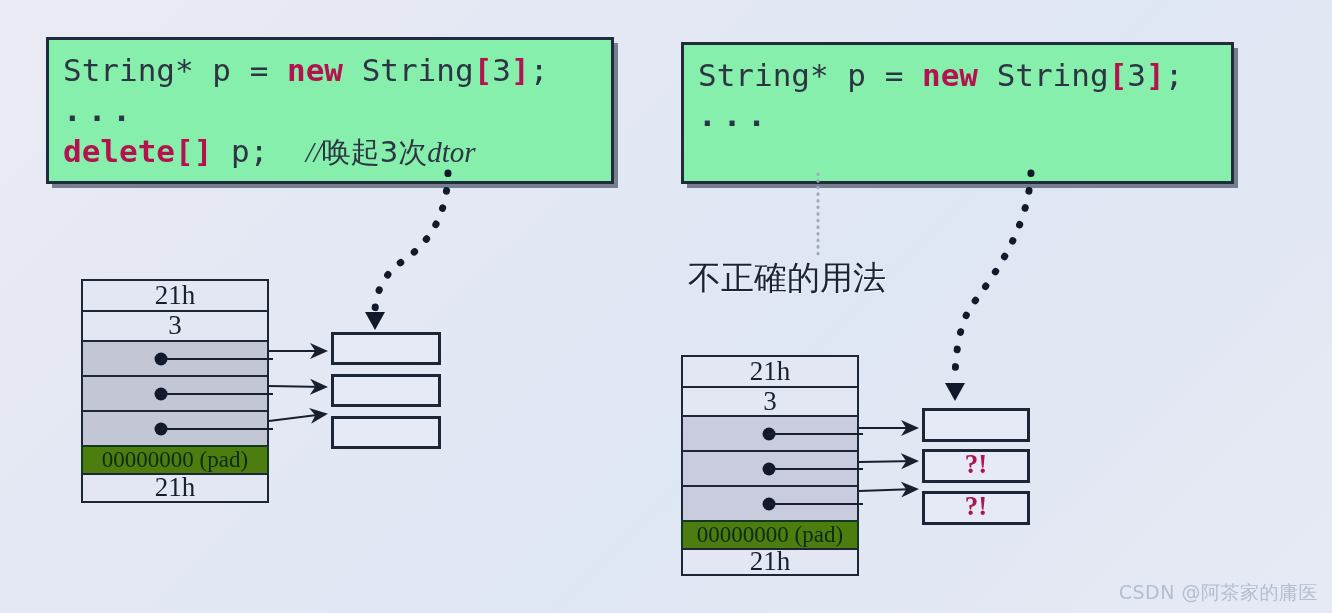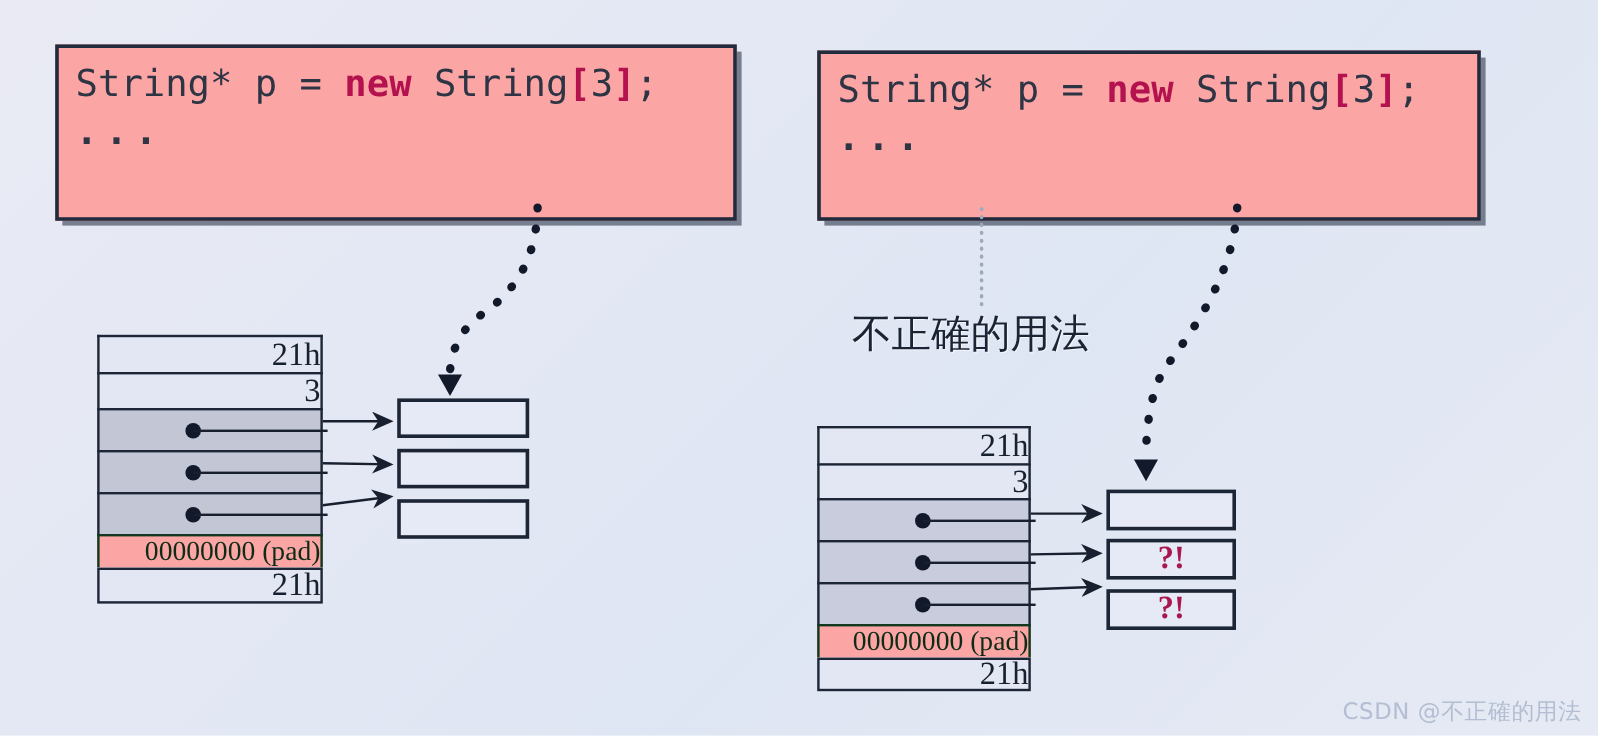--- a/index.html
+++ b/index.html
@@ -17,21 +17,21 @@
   #stage {
     position: absolute;
     left: 0; top: 0;
     width: 1332px;
     height: 613px;
   }
 
   
   .codebox {
     position: absolute;
-    background: #fca5a5;
+    background: #86efac;
     border: 3px solid #222b3d;
     box-shadow: 5px 5px 0 -1px rgba(30,40,60,.55);
     box-sizing: border-box;
     padding: 10px 14px 8px 14px;
     font-family: "DejaVu Sans Mono", "Liberation Mono", monospace;
   }
   .cline {
     white-space: pre;
     line-height: 1.30;
     color: #2d3444;
@@ -59,29 +59,29 @@
   .memblock {
     position: absolute;
     box-sizing: border-box;
   }
   .row {
     box-sizing: border-box;
     border: 2px solid #1d2636;
     border-bottom: none;
     position: relative;
     font-family: "Liberation Serif", serif;
-    text-align: right;
+    text-align: center;
     color: #17202e;
     background: #e2e7f3;
   }
   .row:last-child { border-bottom: 2px solid #1d2636; }
   .row.gray { background: #c3c7d5; }
   .row.gray2 { background: #c8ccdd; }
   .row.green {
-    background: #fca5a5;
+    background: #4d7c0f;
     border-color: #12381f;
     color: #0d2b16;
   }
   .row .lbl {
     position: absolute;
     left: 0; right: 0;
     top: 50%;
     transform: translateY(-52%);
     line-height: 1;
   }
@@ -153,28 +153,29 @@
   }
 </style>
 </head>
 <body>
 
 <div id="stage">
 
   <div class="codebox" style="left:46px; top:37px; width:568px; height:147px;">
     <div class="cline"><span>String* p = </span><span class="kw">new</span><span> String</span><span class="brk">[</span><span>3</span><span class="brk">]</span><span>;</span></div>
     <div class="cline dots">...</div>
+    <div class="cline"><span class="kw">delete[]</span><span> p;  </span><span class="cmt"><span>//</span><span class="cn">唤起3次</span><span>dtor</span></span></div>
   </div>
 
   <div class="codebox" style="left:681px; top:42px; width:553px; height:142px;">
     <div class="cline"><span>String* p = </span><span class="kw">new</span><span> String</span><span class="brk">[</span><span>3</span><span class="brk">]</span><span>;</span></div>
     <div class="cline dots">...</div>
   </div>
 
-  <div class="annot" style="left:678px; top:258px; width:262px;">
+  <div class="annot" style="left:656px; top:258px; width:262px;">
     <div>不正確的用法</div>
   </div>
 
   <div class="memblock" style="left:81px; top:279px; width:188px; height:224px;">
     <div class="row" style="height:31px;">
       <div class="lbl" style="font-size:27px;">21h</div>
     </div>
     <div class="row" style="height:30px;">
       <div class="lbl" style="font-size:27px;">3</div>
     </div>
@@ -273,15 +274,15 @@
     <g>
       <path d="M1031,173 C1028,225 1000,268 972,305 C958,325 955,360 955,382" stroke="#12192a" stroke-width="7" fill="none" stroke-linecap="round" stroke-dasharray="0.6 17"></path>
       <polygon points="945,383 965,383 955,401" fill="#12192a"></polygon>
     </g>
 
     <g>
       <path d="M818,174 L818,255" stroke="#9fa9bd" stroke-width="3" fill="none" stroke-linecap="round" stroke-dasharray="0.6 6"></path>
     </g>
   </svg>
 
-  <div class="watermark">CSDN @不正確的用法</div>
+  <div class="watermark">CSDN @阿茶家的庸医</div>
 
 </div>
 
 </body></html>

